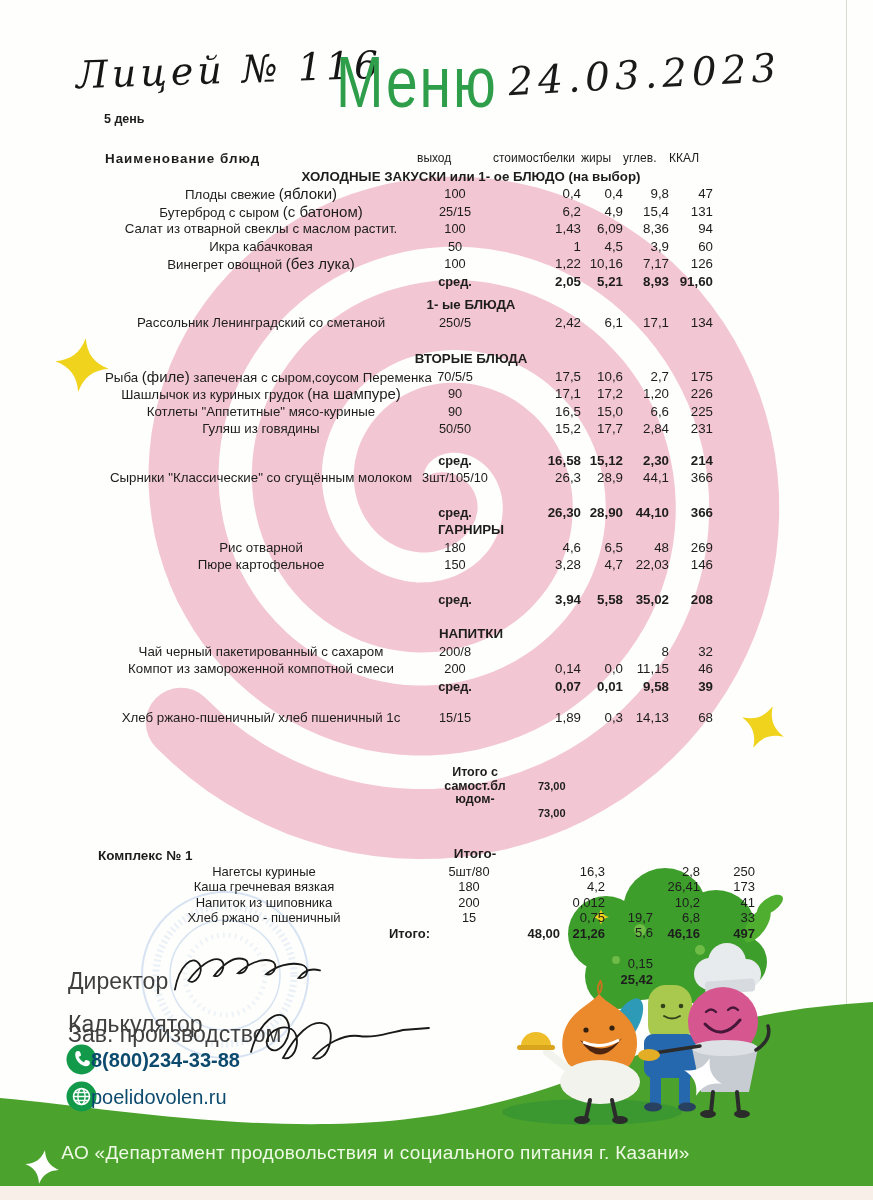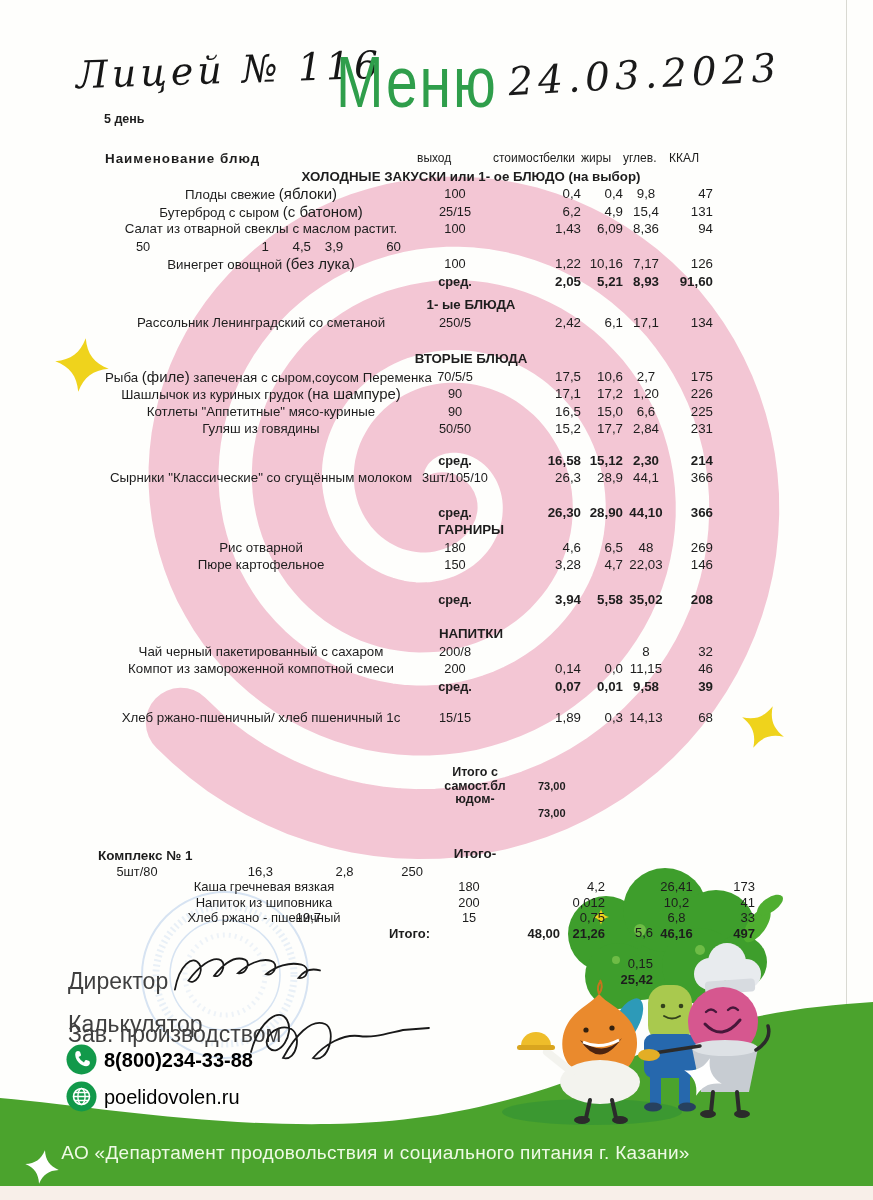--- a/index.html
+++ b/index.html
@@ -17,21 +17,21 @@
         font-size:39px;letter-spacing:5px;color:#1a1a1a;transform:rotate(-3deg);z-index:20;}
   
   .maintable{position:absolute;left:105px;top:150px;z-index:20;}
   .trow{display:flex;height:17.5px;line-height:17.5px;font-size:13.3px;white-space:nowrap;}
   .cell{white-space:nowrap;}
   .cell.name{width:312px;text-align:center;}
   .cell.out{width:76px;text-align:center;font-size:12.8px;}
   .cell.cost{width:50px;text-align:right;}
   .cell.p{width:38px;text-align:right;}
   .cell.f{width:42px;text-align:right;}
-  .cell.c{width:46px;text-align:center;}
+  .cell.c{width:46px;text-align:right;}
   .cell.k{width:44px;text-align:right;}
   .trow.section .cell.name{width:608px;padding-left:62px;font-weight:bold;}
   .trow.avg{font-weight:bold;}
   .trow.thead .cell{font-weight:normal;font-size:12px;text-align:left;overflow:hidden;}
   .trow.thead .cell.name{font-weight:bold;font-size:13.4px;text-align:left;letter-spacing:1px;}
   .nm-small{font-size:15px;}
   
   .tot{position:absolute;left:420px;top:766px;font-weight:bold;font-size:12.5px;z-index:20;}
   .tline{height:13.5px;line-height:13.5px;display:flex;}
   .tlab{width:110px;text-align:center;}
@@ -45,21 +45,21 @@
   .cx .cell.out{width:78px;}
   .cx .cell.cost{width:52px;}
   .cx .cell.p{width:45px;}
   .cx .cell.f{width:48px;margin-top:46px;}
   .cx .cell.c{width:47px;}
   .cx .cell.k{width:55px;}
   .cx .trow.cx-total{font-weight:bold;}
   .cx .trow.cx-total .cell.name{text-align:right;}
   
   .sig-label{position:absolute;left:68px;font-size:23px;color:#3f3f3f;z-index:20;}
-  .contact{position:absolute;left:104px;font-size:20px;font-weight:bold;color:#000000;z-index:20;}
+  .contact{position:absolute;left:91px;font-size:20px;font-weight:bold;color:#0c4a6e;z-index:20;}
   .cicon{position:absolute;left:66px;width:31px;height:31px;z-index:20;}
   .banner-text{position:absolute;left:0;top:1142px;width:751px;text-align:center;font-size:19px;
                color:#eefae5;z-index:20;letter-spacing:.3px;}
   .scanline{position:absolute;left:846px;top:0;width:1px;height:1005px;background:#d9d9d2;z-index:3;}
 </style>
 </head>
 <body>
 
 <div id="page">
 
@@ -188,20 +188,21 @@
         <div class="trow item">
           <div class="cell name"><span>Салат из отварной свеклы с маслом растит.</span></div>
           <div class="cell out">100</div>
           <div class="cell cost"></div>
           <div class="cell p">1,43</div>
           <div class="cell f">6,09</div>
           <div class="cell c">8,36</div>
           <div class="cell k">94</div>
         </div>
         <div class="trow item">
+          <div class="cell name"><span>Икра кабачковая</span></div>
           <div class="cell out">50</div>
           <div class="cell cost"></div>
           <div class="cell p">1</div>
           <div class="cell f">4,5</div>
           <div class="cell c">3,9</div>
           <div class="cell k">60</div>
         </div>
         <div class="trow item">
           <div class="cell name"><span>Винегрет овощной </span><span class="nm-small">(без лука)</span></div>
           <div class="cell out">100</div>
@@ -391,20 +392,21 @@
     <div class="tline">
       <span class="tlab big">Итого-</span>
       <span class="tval">73,00</span>
     </div>
   </div>
 
   <div class="cx">
     <div class="cx-title">Комплекс № 1</div>
     <div id="crows">
         <div class="trow item">
+          <div class="cell name"><span>Нагетсы куриные</span></div>
           <div class="cell out">5шт/80</div>
           <div class="cell cost"></div>
           <div class="cell p">16,3</div>
           <div class="cell f">19,7</div>
           <div class="cell c">2,8</div>
           <div class="cell k">250</div>
         </div>
         <div class="trow item">
           <div class="cell name"><span>Каша гречневая вязкая</span></div>
           <div class="cell out">180</div>

